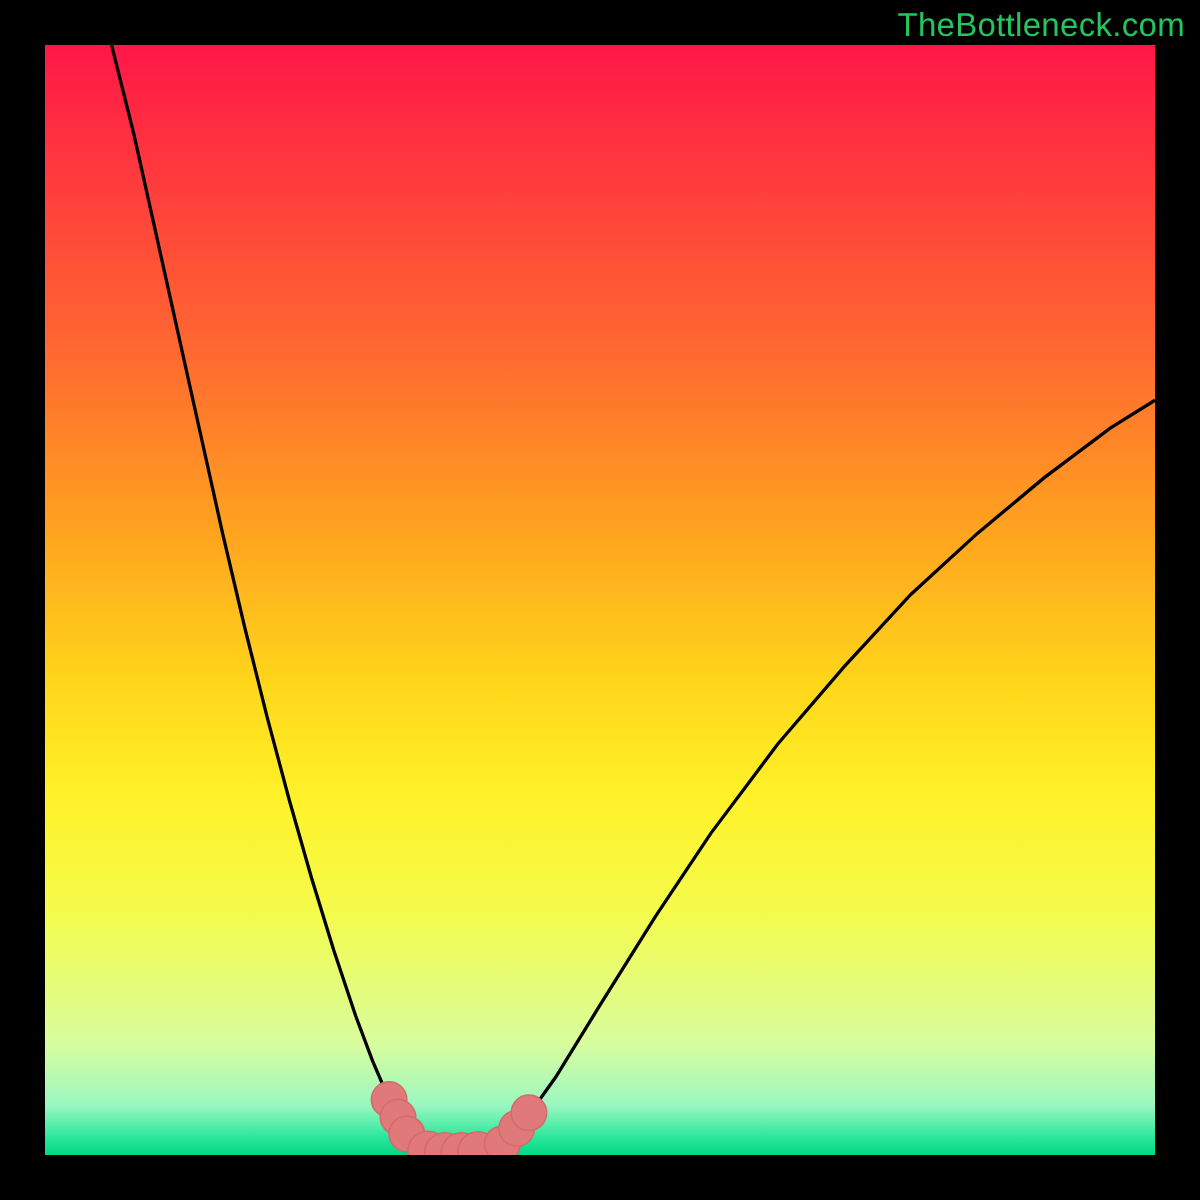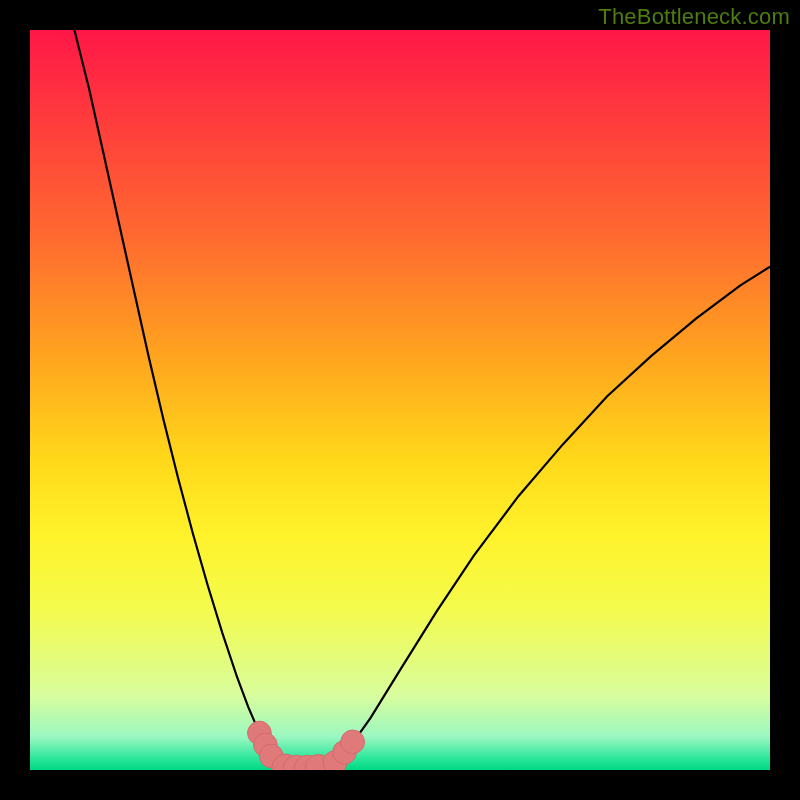--- a/index.html
+++ b/index.html
@@ -13,21 +13,21 @@
   .frame {
     width: 800px;
     height: 800px;
     background: #000;
     position: relative;
   }
   .watermark {
     position: absolute;
     top: 4px;
     right: 10px;
-    color: #4d7c0f;
+    color: #22c55e;
     font-size: 22px;
     font-weight: 500;
     letter-spacing: 0.2px;
     z-index: 10;
   }
   .plot {
     position: absolute;
     left: 30px;
     top: 30px;
     width: 740px;

